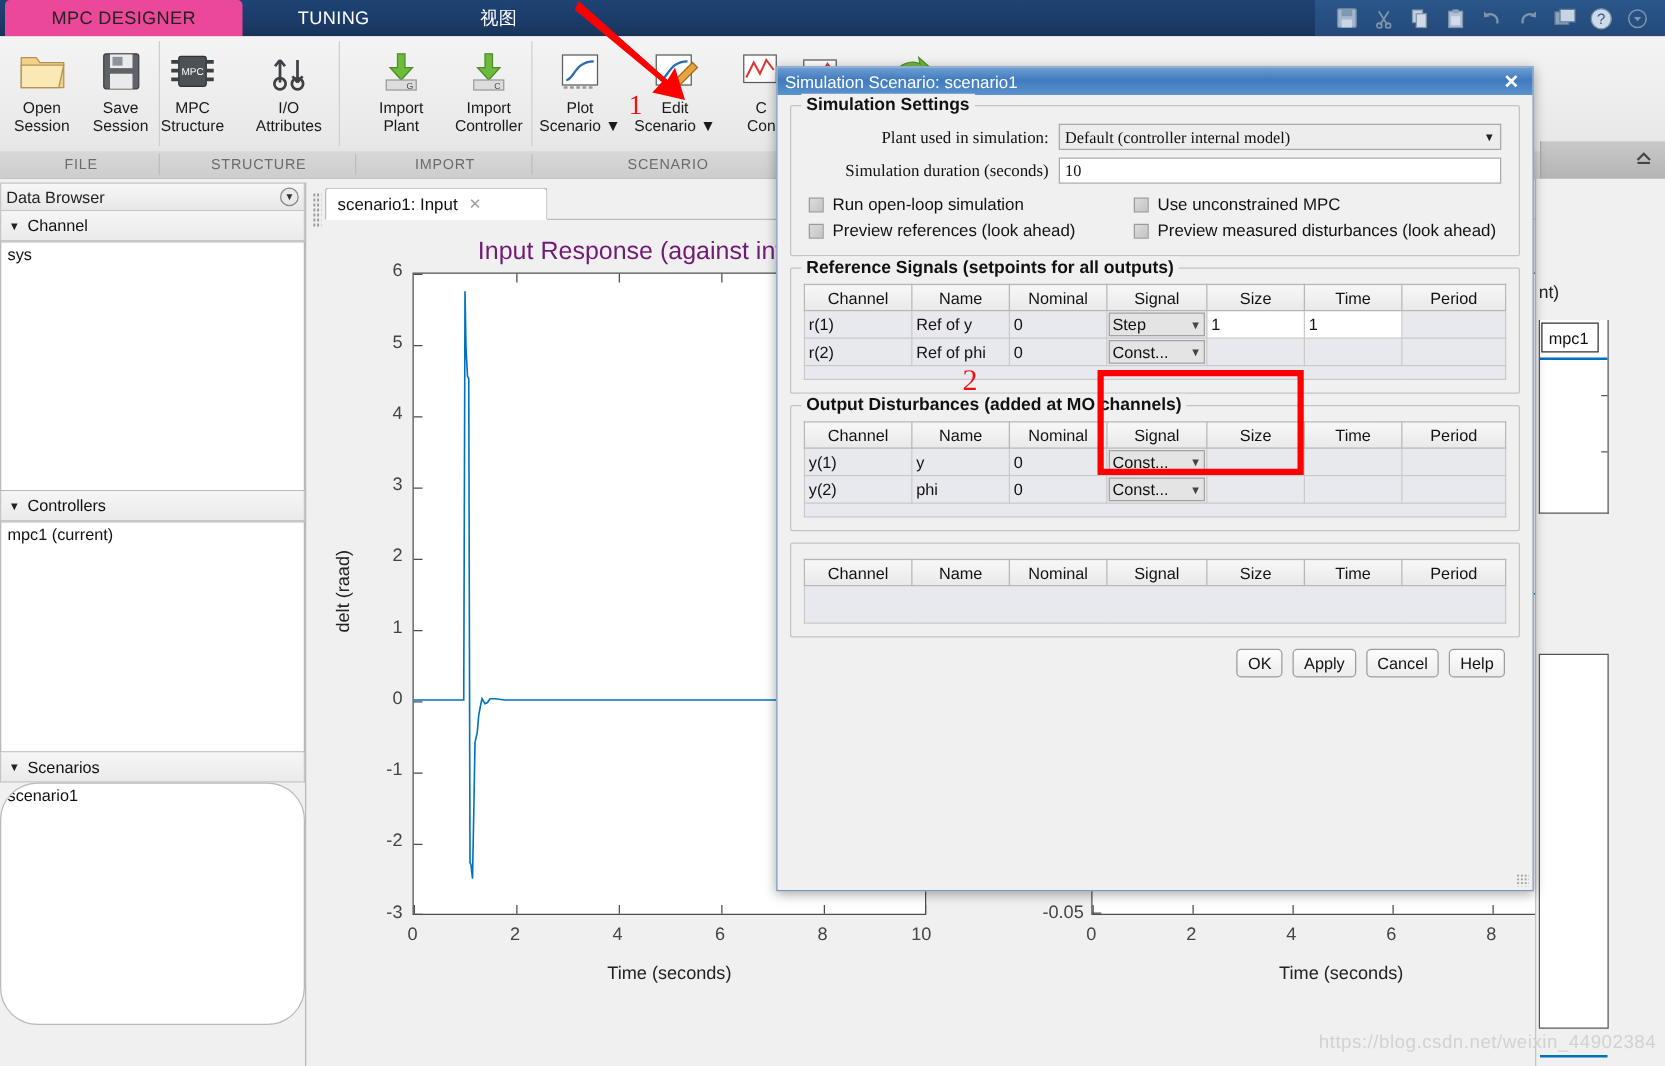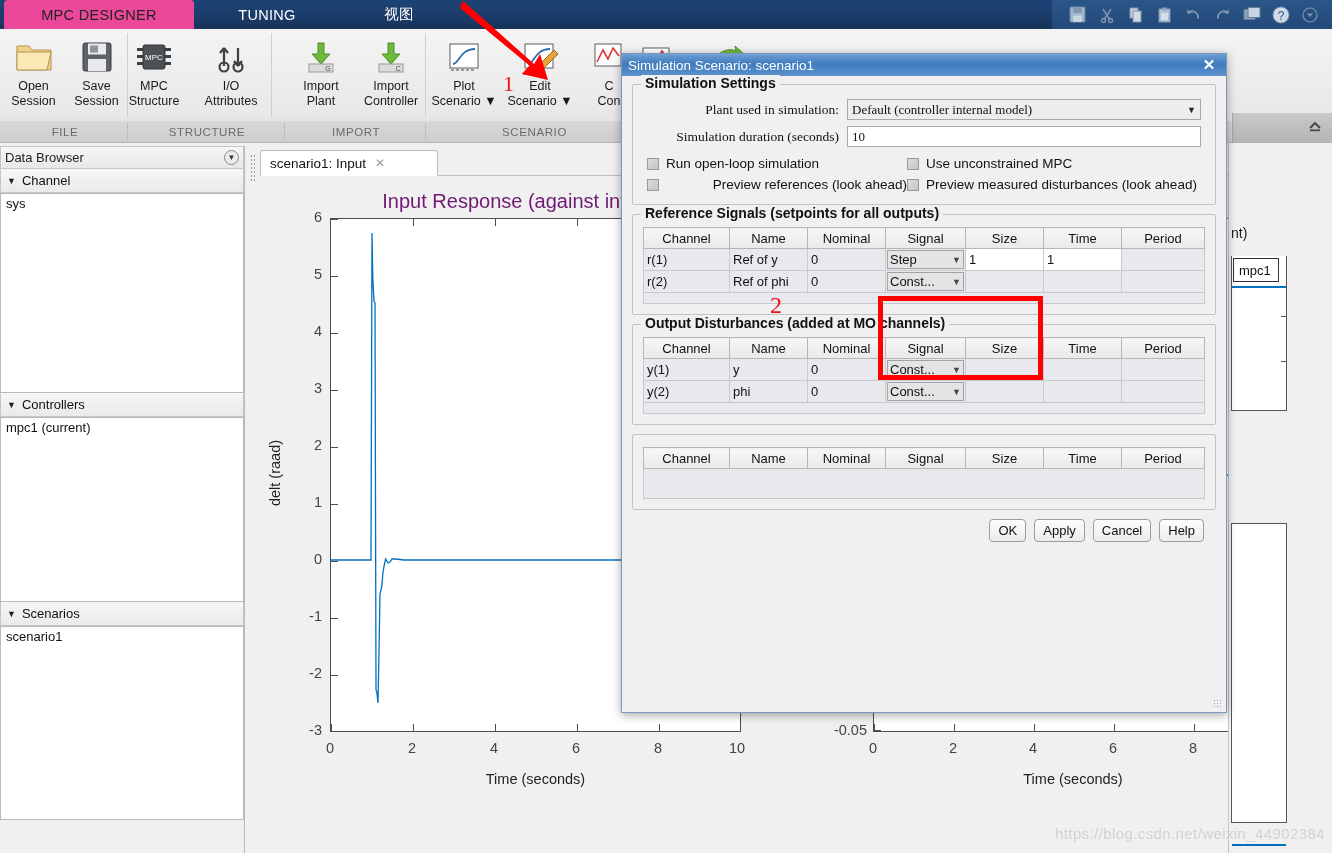--- a/index.html
+++ b/index.html
@@ -421,21 +421,21 @@
       <span>Controllers</span>
     </div>
     <div class="sect-list" style="height:185px;">
       <div class="item">mpc1 (current)</div>
     </div>
 
     <div class="sect-head">
       <span class="tri">▼</span>
       <span>Scenarios</span>
     </div>
-    <div class="sect-list" style="height:194px;">
+    <div class="sect-list" style="height:194px;border-radius:30px;">
       <div class="item">scenario1</div>
     </div>
   </div>
 
   <div class="docarea">
     <div class="dragdots"></div>
 
     <div class="doctabbar">
       <div class="doctab" style="width:178px;">
         <span>scenario1: Input</span>
@@ -577,21 +577,21 @@
           <div class="cbox" style="width:260px;">
             <span class="box"></span>
             <span>Run open-loop simulation</span>
           </div>
           <div class="cbox">
             <span class="box"></span>
             <span>Use unconstrained MPC</span>
           </div>
         </div>
         <div class="cbrow" style="margin-top:6px;">
-          <div class="cbox" style="width:260px;justify-content:space-between;">
+          <div class="cbox" style="width:260px;">
             <span class="box"></span>
             <span>Preview references (look ahead)</span>
           </div>
           <div class="cbox">
             <span class="box"></span>
             <span>Preview measured disturbances (look ahead)</span>
           </div>
         </div>
       </div>
 

